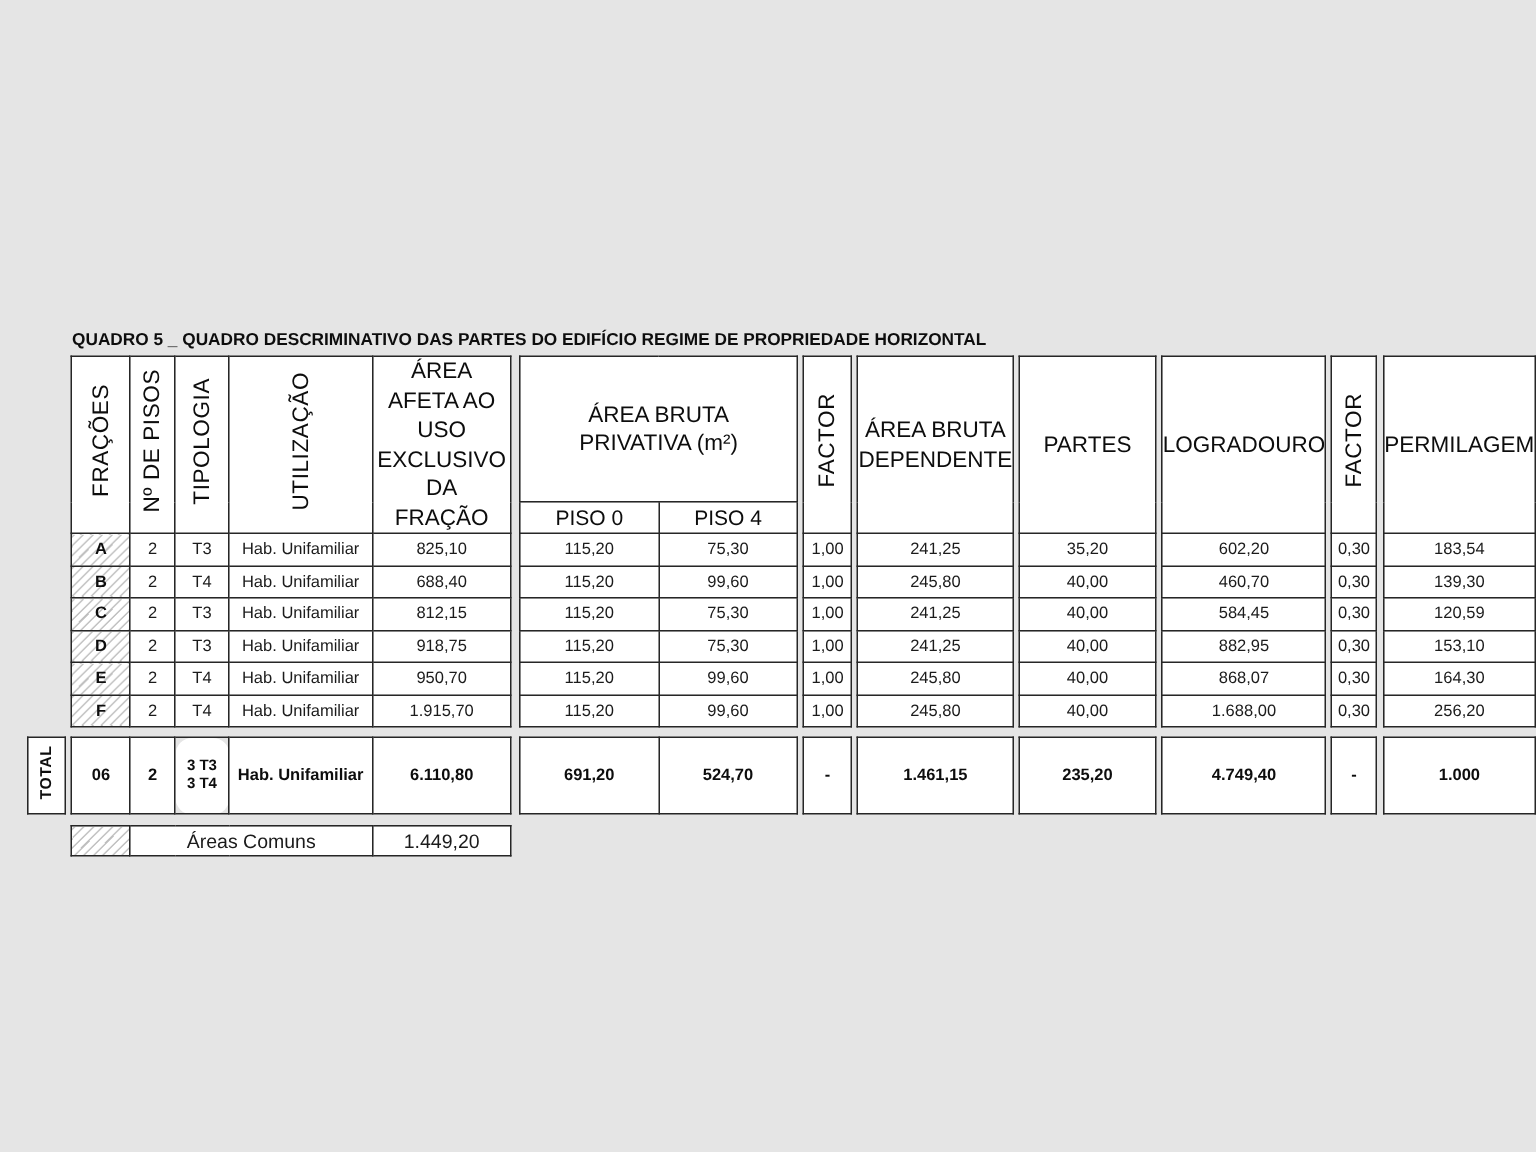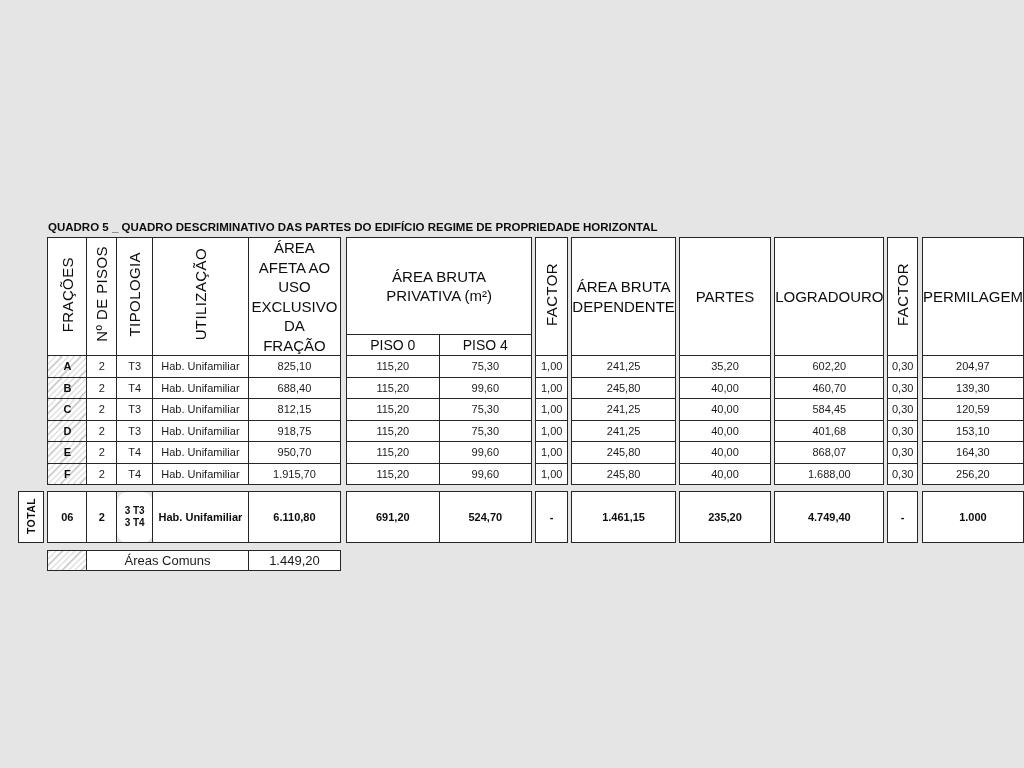--- a/index.html
+++ b/index.html
@@ -126,21 +126,21 @@
     <td class="b">1,00</td>
     <td class="nb"></td>
     <td class="b">241,25</td>
     <td class="nb"></td>
     <td class="b">35,20</td>
     <td class="nb"></td>
     <td class="b">602,20</td>
     <td class="nb"></td>
     <td class="b">0,30</td>
     <td class="nb"></td>
-    <td class="b">204,97</td>
+    <td class="b">183,54</td>
   </tr>
 
   <tr class="data-row">
     <td class="nb"></td>
     <td class="nb"></td>
     <td class="b frac hatch">B</td>
     <td class="b">2</td>
     <td class="b">T4</td>
     <td class="b">Hab. Unifamiliar</td>
     <td class="b">688,40</td>
@@ -197,21 +197,21 @@
     <td class="nb"></td>
     <td class="b">115,20</td>
     <td class="b">75,30</td>
     <td class="nb"></td>
     <td class="b">1,00</td>
     <td class="nb"></td>
     <td class="b">241,25</td>
     <td class="nb"></td>
     <td class="b">40,00</td>
     <td class="nb"></td>
-    <td class="b">401,68</td>
+    <td class="b">882,95</td>
     <td class="nb"></td>
     <td class="b">0,30</td>
     <td class="nb"></td>
     <td class="b">153,10</td>
   </tr>
 
   <tr class="data-row">
     <td class="nb"></td>
     <td class="nb"></td>
     <td class="b frac hatch">E</td>

